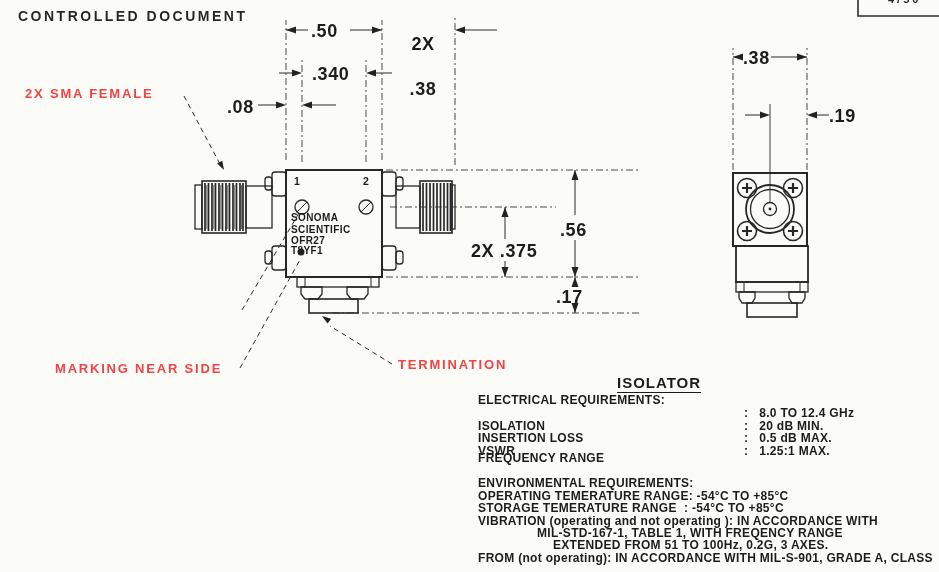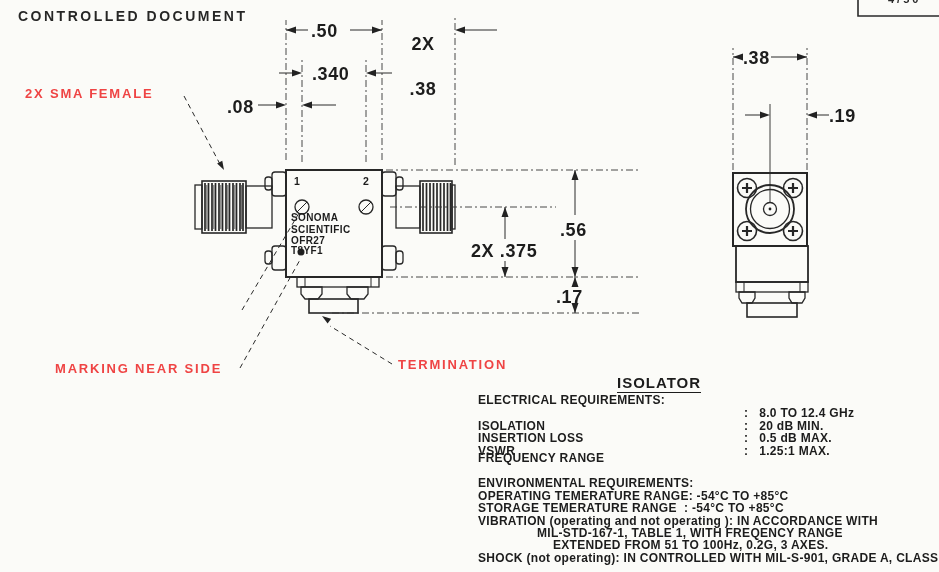--- a/index.html
+++ b/index.html
@@ -213,15 +213,15 @@
   <span class="abs spec" style="left:744px;top:431px;">:   0.5 dB MAX.</span>
   <span class="abs spec" style="left:478px;top:444px;">VSWR</span>
   <span class="abs spec" style="left:744px;top:444px;">:   1.25:1 MAX.</span>
 
   <span class="abs spec" style="left:478px;top:476px;">ENVIRONMENTAL REQUIREMENTS:</span>
   <span class="abs spec" style="left:478px;top:489px;">OPERATING TEMERATURE RANGE: -54°C TO +85°C</span>
   <span class="abs spec" style="left:478px;top:501px;">STORAGE TEMERATURE RANGE  : -54°C TO +85°C</span>
   <span class="abs spec" style="left:478px;top:514px;">VIBRATION (operating and not operating ): IN ACCORDANCE WITH</span>
   <span class="abs spec" style="left:537px;top:526px;">MIL-STD-167-1, TABLE 1, WITH FREQENCY RANGE</span>
   <span class="abs spec" style="left:553px;top:538px;">EXTENDED FROM 51 TO 100Hz, 0.2G, 3 AXES.</span>
-  <span class="abs spec" style="left:478px;top:551px;">SHOCK (not operating): IN CONTROLLED WITH MIL-S-901, GRADE A, CLASS</span>
+  <span class="abs spec" style="left:478px;top:551px;">FROM (not operating): IN ACCORDANCE WITH MIL-S-901, GRADE A, CLASS</span>
 
 </div>
 
 </body></html>

